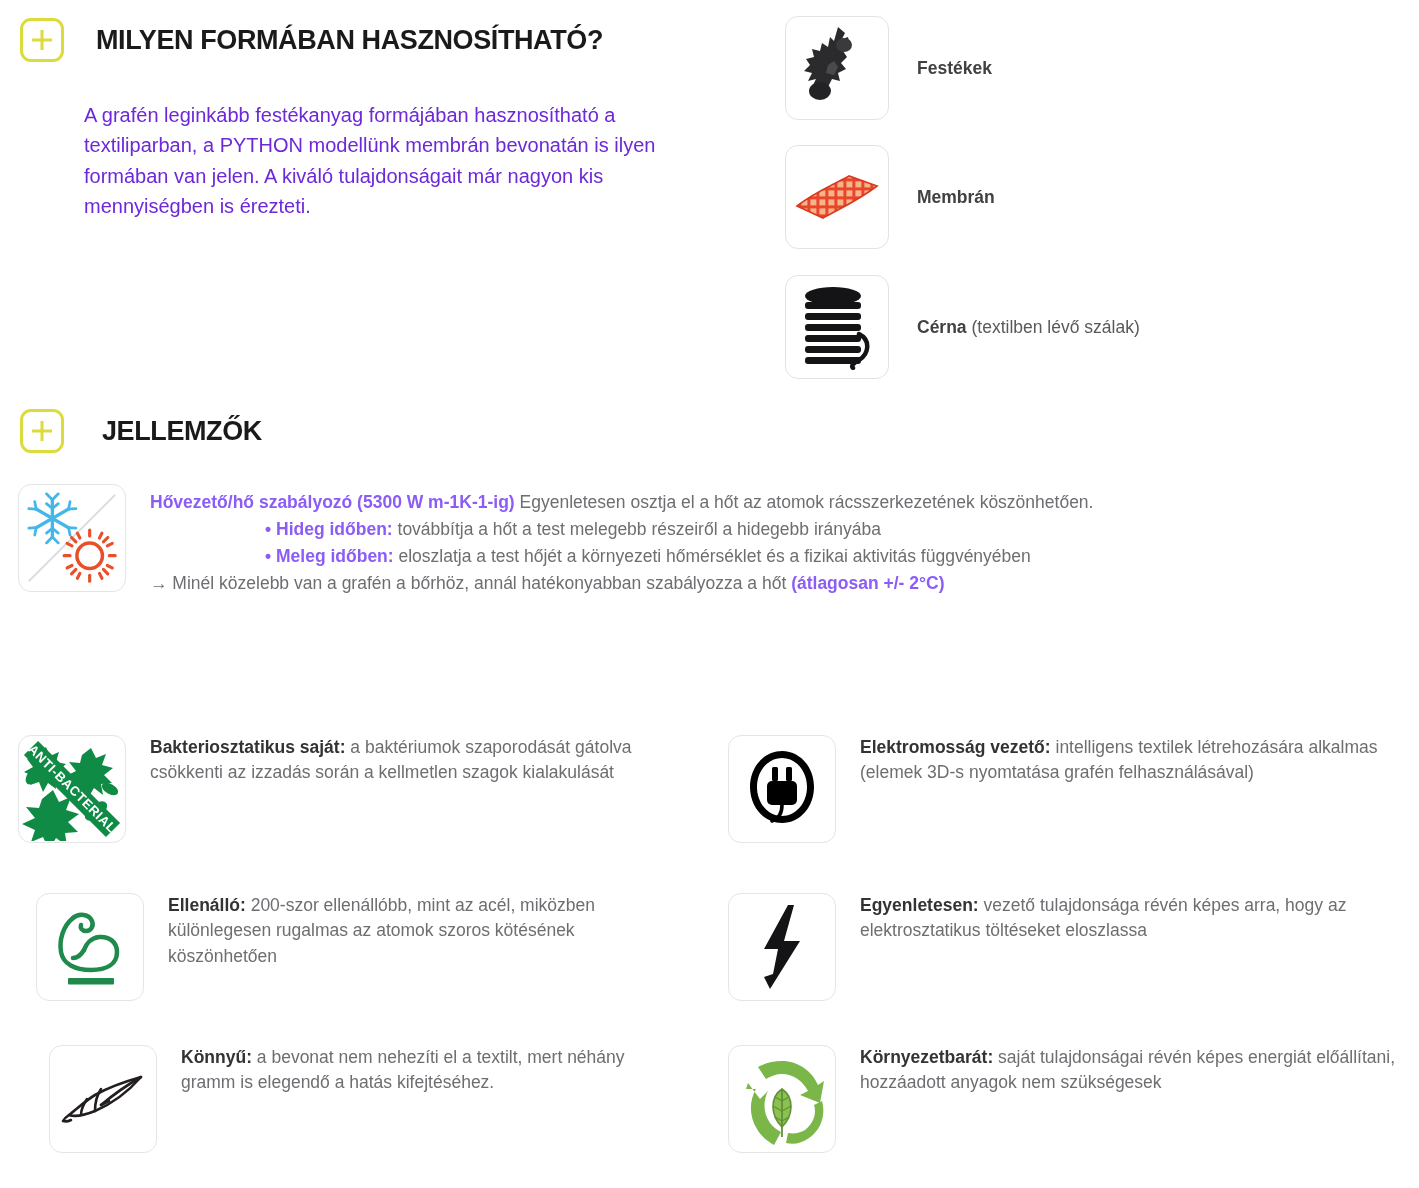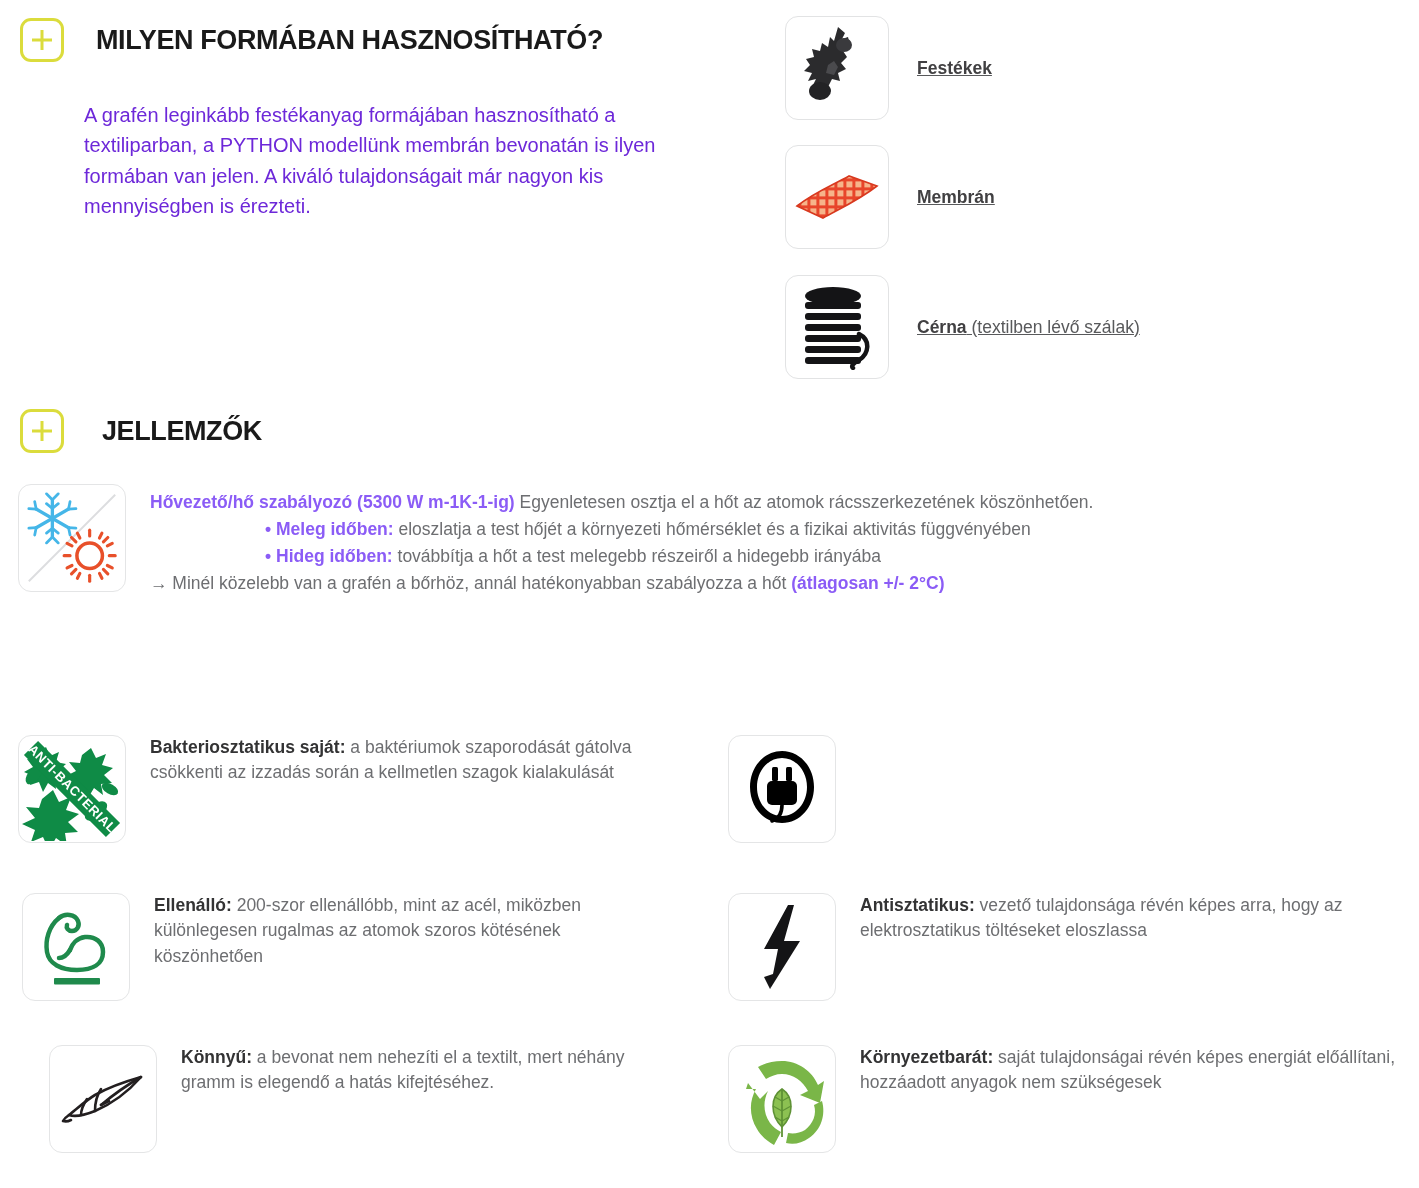--- a/index.html
+++ b/index.html
@@ -28,21 +28,21 @@
     font-size:27px; white-space:nowrap;
   }
 
   
   .intro {
     position:absolute; left:84px; top:100px; width:600px;
     font-size:20px; line-height:1.52; color:#6d28d9;
   }
 
   
-  .form-row { position:absolute; display:flex; align-items:center;text-decoration:underline; }
+  .form-row { position:absolute; display:flex; align-items:center; }
   .img-card {
     width:104px; height:104px; border:1.5px solid #e2e3e4; border-radius:13px;
     background:#fff; display:flex; align-items:center; justify-content:center;
     flex:0 0 auto; overflow:hidden;
   }
   .form-label {
     margin-left:28px; font-size:17.5px; color:#58595b; white-space:nowrap;
   }
   .form-label b { font-weight:bold; color:#414042; }
 
@@ -187,24 +187,24 @@
         </g>
       </svg>
     </div>
   </div>
 
   <div class="thermo-text">
     <div>
       <b>Hővezető/hő szabályozó (5300 W m-1K-1-ig)</b><span> Egyenletesen osztja el a  hőt az atomok rácsszerkezetének köszönhetően.</span>
     </div>
     <div class="thermo-bullet">
+      <b>• Hideg időben:</b><span> továbbítja a hőt a test melegebb részeiről a hidegebb irányába</span>
+    </div>
+    <div class="thermo-bullet">
       <b>• Meleg időben:</b><span> eloszlatja a test hőjét a környezeti hőmérséklet és a fizikai aktivitás függvényében</span>
-    </div>
-    <div class="thermo-bullet">
-      <b>• Hideg időben:</b><span> továbbítja a hőt a test melegebb részeiről a hidegebb irányába</span>
     </div>
     <div class="thermo-arrow">
       <span>→ Minél közelebb van a grafén a bőrhöz, annál hatékonyabban szabályozza a hőt </span><b>(átlagosan +/- 2°C)</b>
     </div>
   </div>
 
   <div class="feat" style="left:18px; top:735px; width:660px;">
     <div class="feat-card">
       <svg width="104" height="104" viewBox="0 0 104 104">
         <rect x="3" y="3" width="98" height="98" rx="8" fill="#fff"></rect>
@@ -220,21 +220,21 @@
           <rect x="-6" y="42" width="116" height="20" fill="#0f8b46"></rect>
           <text x="52" y="56" text-anchor="middle" fill="#ffffff" font-family="Liberation Sans, sans-serif" font-size="13" font-weight="bold" letter-spacing="0.6">ANTI-BACTERIAL</text>
         </g>
       </svg>
     </div>
     <div class="feat-text">
       <b>Bakteriosztatikus saját:</b><span> a baktériumok szaporodását gátolva csökkenti az izzadás során a kellmetlen szagok kialakulását</span>
     </div>
   </div>
 
-  <div class="feat" style="left:4px; top:893px; width:660px;padding-left:18px;">
+  <div class="feat" style="left:18px; top:893px; width:660px;padding-left:18px;">
     <div class="feat-card">
       <svg width="86" height="86" viewBox="0 0 86 86">
         <g fill="none" stroke="#1f8a4c" stroke-width="4.5" stroke-linecap="round" stroke-linejoin="round">
           <path d="M26 14 C16 22 12 36 14 48 C16 60 28 66 44 66
                    C60 66 70 60 70 48 C70 38 62 32 52 33
                    C44 34 39 40 37 46"></path>
           <path d="M26 14 C32 9 42 10 45 17 C47 22 44 27 39 27 C35 27 33 24 34 21"></path>
           <path d="M37 46 C34 51 30 54 26 54"></path>
         </g>
         <rect x="21" y="74" width="46" height="6.5" rx="1" fill="#1f8a4c"></rect>
@@ -270,31 +270,34 @@
         <path d="M44 6 C62 6 76 22 76 42 C76 62 62 78 44 78
                  C26 78 12 62 12 42 C12 22 26 6 44 6 Z
                  M44 13 C30 13 19 26 19 42 C19 58 30 71 44 71
                  C58 71 69 58 69 42 C69 26 58 13 44 13 Z" fill="#000" fill-rule="evenodd"></path>
         <rect x="34" y="22" width="6" height="14" rx="1.5" fill="#000"></rect>
         <rect x="48" y="22" width="6" height="14" rx="1.5" fill="#000"></rect>
         <rect x="29" y="36" width="30" height="24" rx="5" fill="#000"></rect>
         <path d="M44 60 C44 70 40 74 34 76" stroke="#000" stroke-width="3.6" fill="none" stroke-linecap="round"></path>
       </svg>
     </div>
+    <div class="feat-text">
+      <b>Elektromosság vezető:</b><span> intelligens textilek létrehozására alkalmas (elemek 3D-s nyomtatása grafén felhasználásával)</span>
+    </div>
   </div>
 
   <div class="feat" style="left:728px; top:893px; width:670px;">
     <div class="feat-card">
       <svg width="64" height="92" viewBox="0 0 64 92">
         <path d="M38 4 L14 48 L28 48 L20 88 L50 40 L34 40 L44 4 Z" fill="#141416"></path>
         <path d="M20 88 L26 72 L14 76 Z" fill="#141416"></path>
       </svg>
     </div>
     <div class="feat-text">
-      <b>Antisztatikus:</b><span> vezető tulajdonsága révén képes arra, hogy az elektrosztatikus töltéseket eloszlassa</span>
+      <b>Egyenletesen:</b><span> vezető tulajdonsága révén képes arra, hogy az elektrosztatikus töltéseket eloszlassa</span>
     </div>
   </div>
 
   <div class="feat" style="left:728px; top:1045px; width:670px;">
     <div class="feat-card">
       <svg width="92" height="92" viewBox="0 0 92 92">
         <g fill="#7ab648">
           <path d="M46 8 C62 8 76 18 82 32 L88 28 L84 50 L64 42 L72 38
                    C67 28 57 21 46 21 C40 21 35 23 30 26 L22 14
                    C29 10 37 8 46 8 Z"></path>

